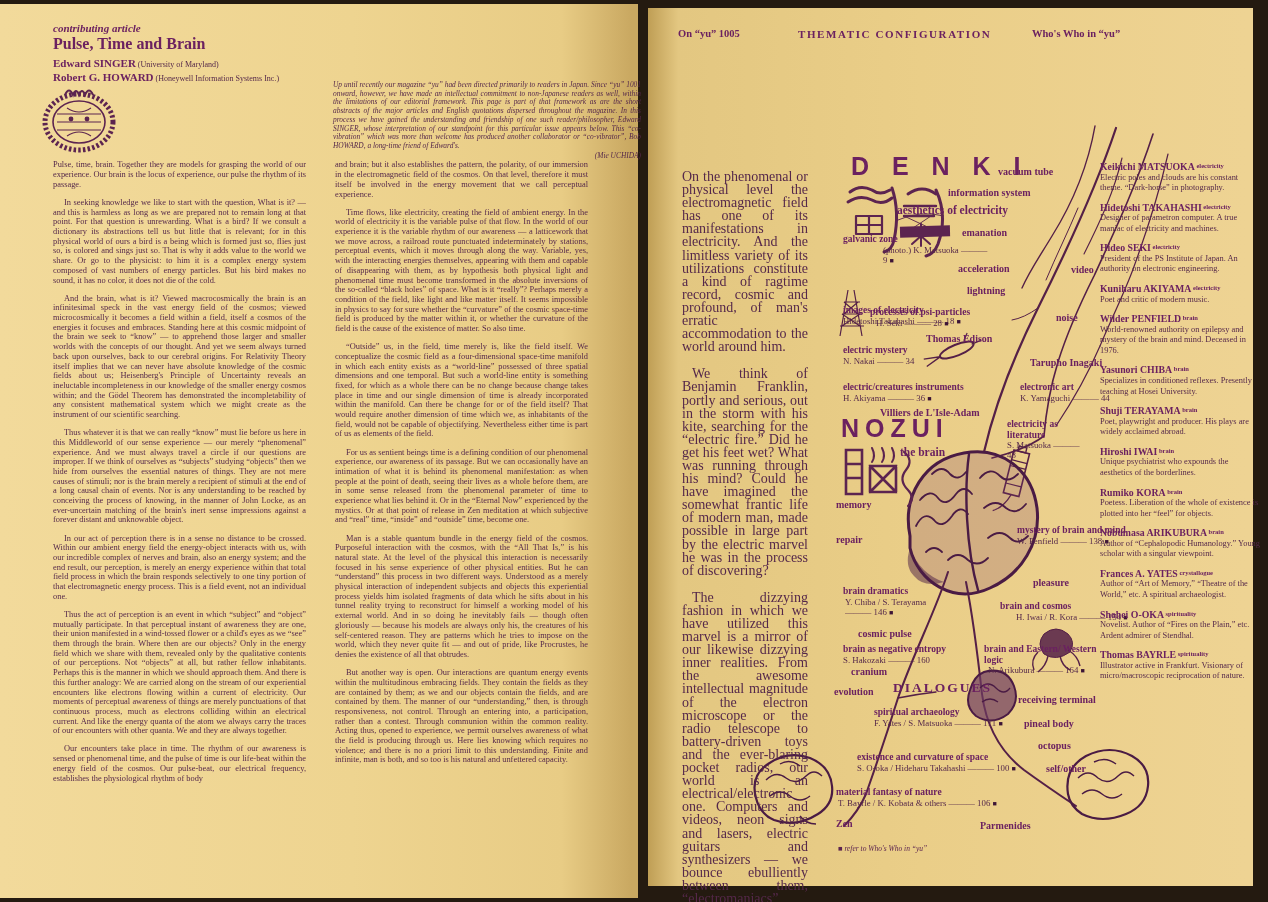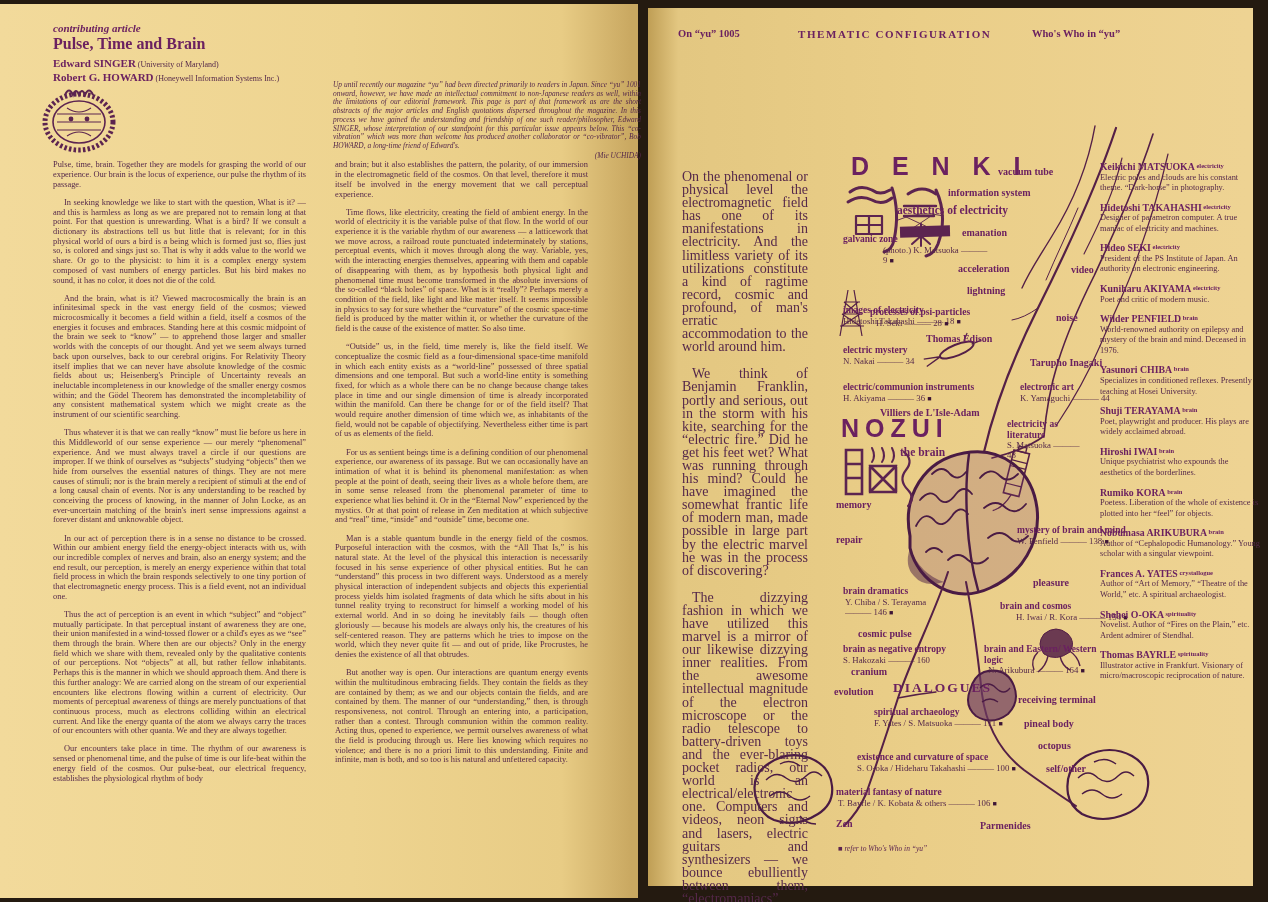--- a/index.html
+++ b/index.html
@@ -238,21 +238,21 @@
         </div>
         <div class="entry" style="left: 222px; top: 299px; width: 175px;">
           <div class="e-label">processes of psi-particles</div>
           <div class="e-credit" style="margin-left: 6px;">H. Seki ——— 28 <span class="mark">■</span></div>
         </div>
         <div class="entry" style="left: 195px; top: 337px; width: 130px;">
           <div class="e-label">electric mystery</div>
           <div class="e-credit" style="margin-left: 0px;">N. Nakai ——— 34 </div>
         </div>
         <div class="entry" style="left: 195px; top: 374px; width: 195px;">
-          <div class="e-label">electric/communion instruments</div>
+          <div class="e-label">electric/creatures instruments</div>
           <div class="e-credit" style="margin-left: 0px;">H. Akiyama ——— 36 <span class="mark">■</span></div>
         </div>
         <div class="entry" style="left: 372px; top: 374px; width: 95px;">
           <div class="e-label">electronic art</div>
           <div class="e-credit" style="margin-left: 0px;">K. Yamaguchi ——— 44 </div>
         </div>
         <div class="entry" style="left: 359px; top: 411px; width: 78px;">
           <div class="e-label">electricity as literature</div>
           <div class="e-credit" style="margin-left: 0px;">S. Matsuoka ——— 48 </div>
         </div>

